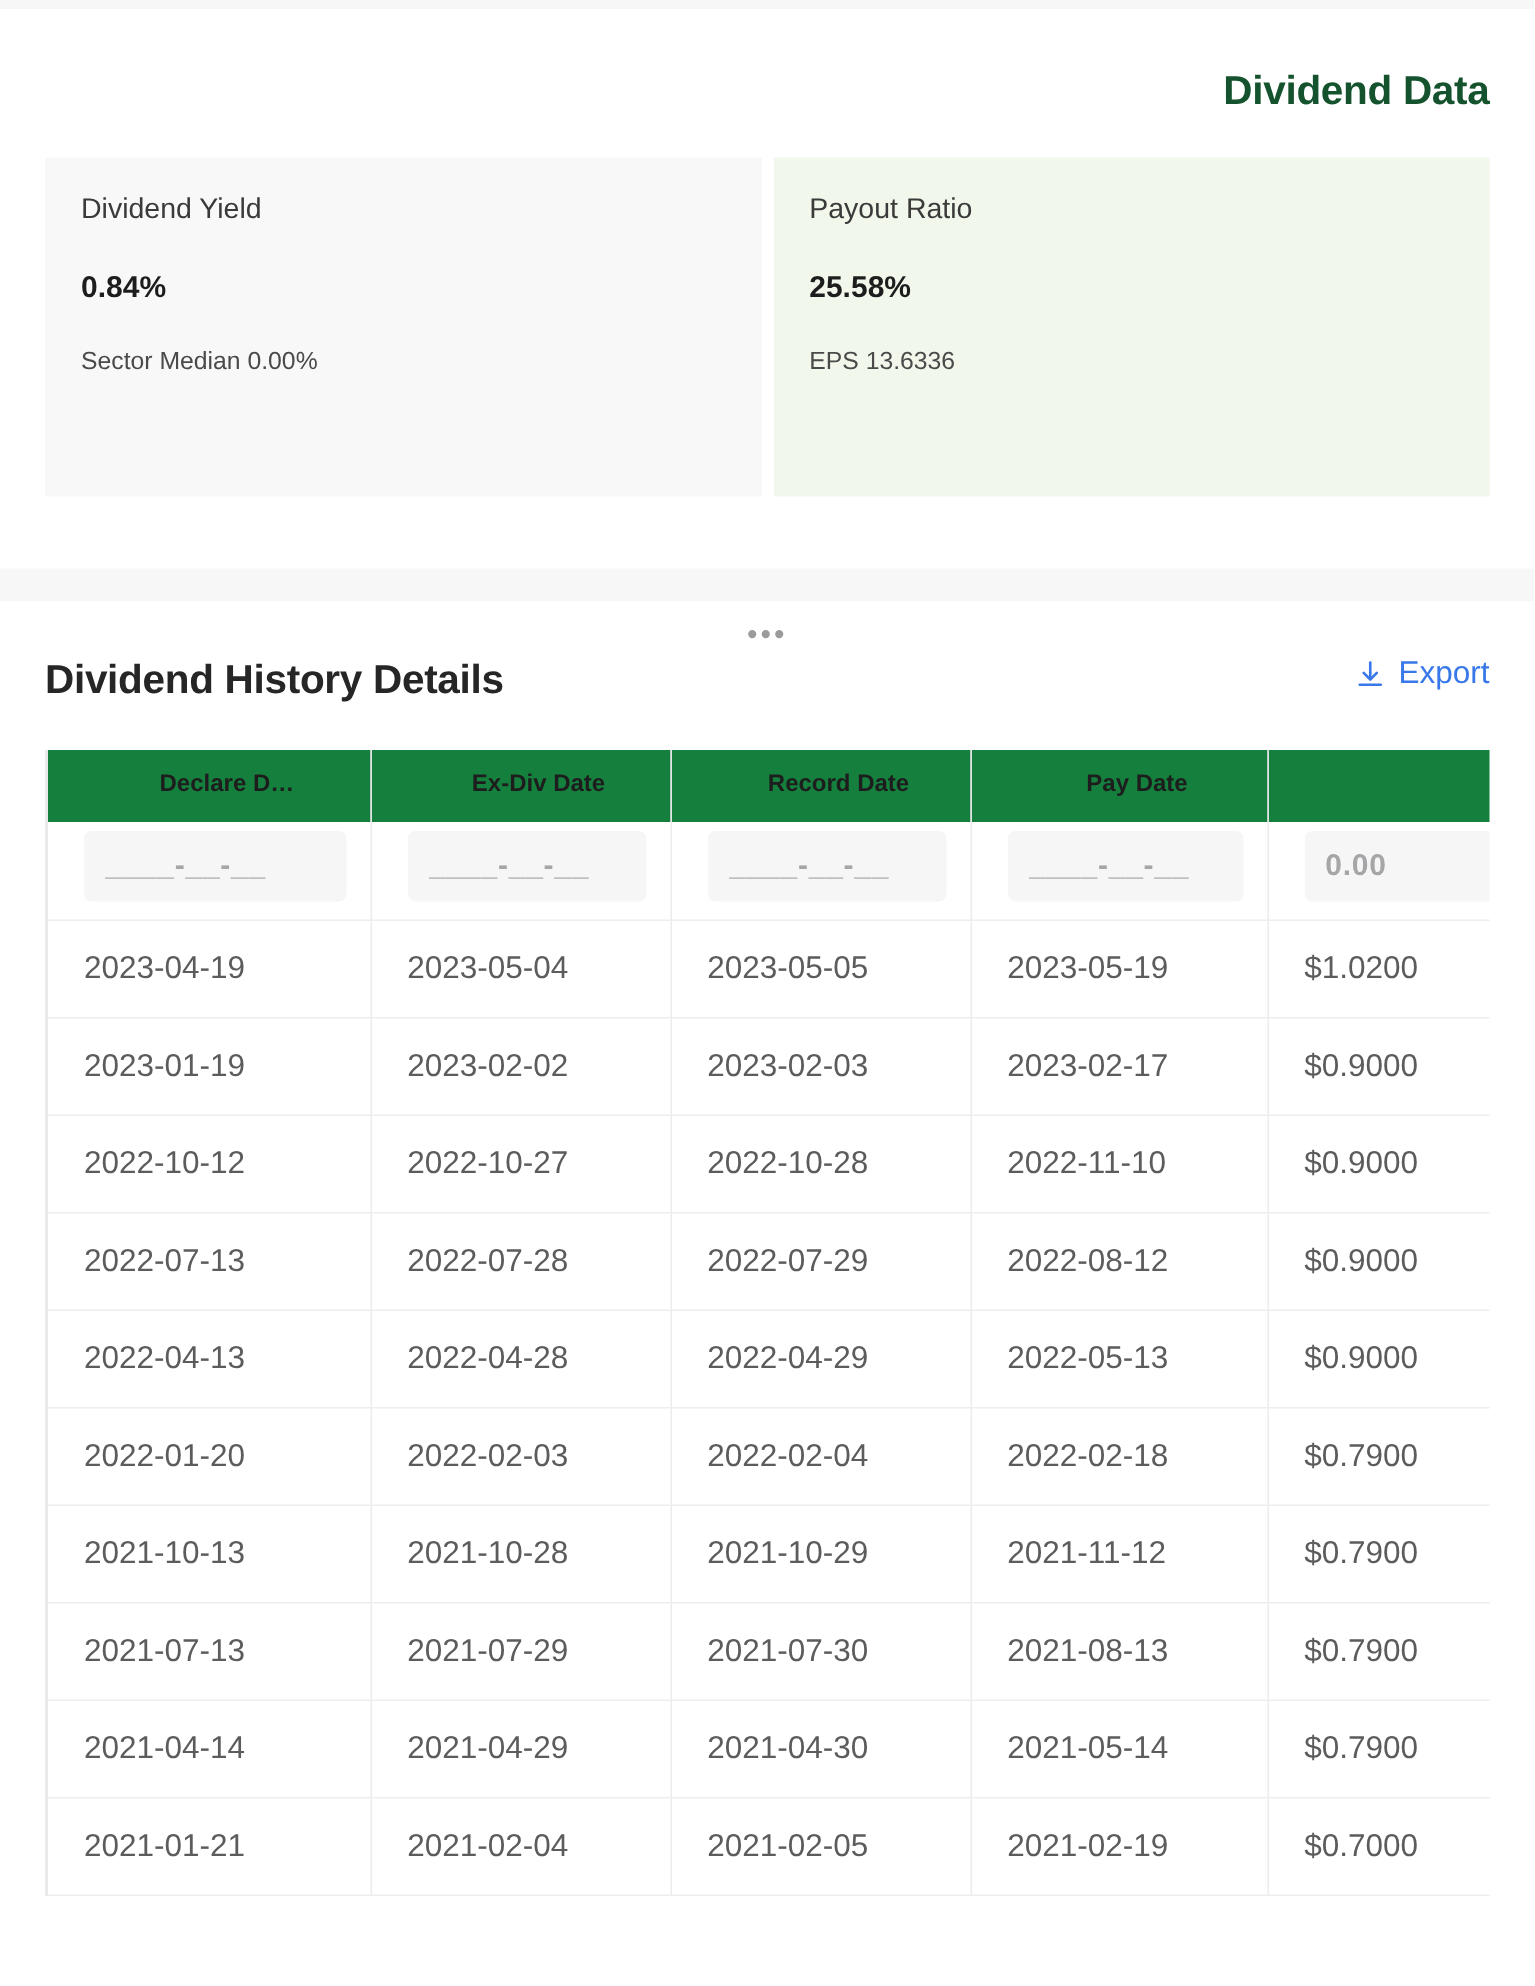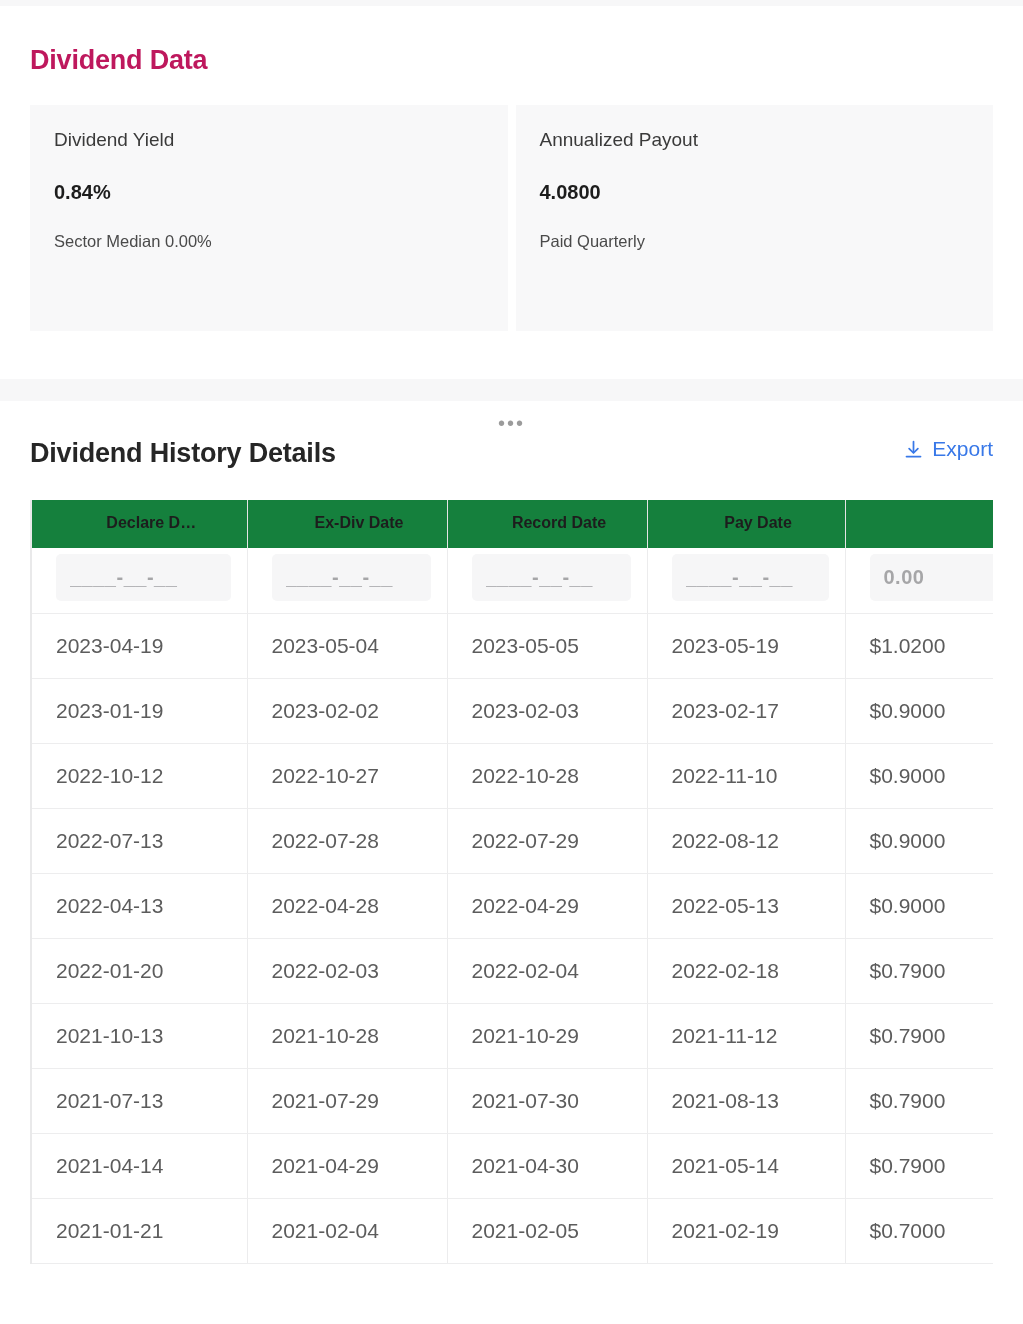--- a/index.html
+++ b/index.html
@@ -29,25 +29,26 @@
 
   
   .section-one {
     padding: 0 30px;
     background: #ffffff;
   }
 
   .section-title {
     font-size: 27px;
     font-weight: bold;
-    color: #be185d;
+    color: #14532d;
     letter-spacing: -0.2px;
     padding-top: 38px;
     padding-bottom: 0;
     line-height: 1.2;
+    text-align: right;
   }
 
   .stats-row {
     display: flex;
     gap: 8px;
     margin-top: 29px;
     align-items: flex-end;
   }
 
   .stat-card {
@@ -233,26 +234,26 @@
     <div class="section-title">Dividend Data</div>
 
     <div class="stats-row">
 
       <div class="stat-card">
         <div class="stat-label">Dividend Yield</div>
         <div class="stat-value">0.84%</div>
         <div class="stat-sub">Sector Median 0.00%</div>
       </div>
 
-      <div class="stat-card">
-        <div class="stat-label">Annualized Payout</div>
-        <div class="stat-value">4.0800</div>
-        <div class="stat-sub">Paid Quarterly</div>
+
+      <div class="stat-card highlight">
+        <div class="stat-label">Payout Ratio</div>
+        <div class="stat-value">25.58%</div>
+        <div class="stat-sub">EPS 13.6336</div>
       </div>
-
 
 
     </div>
   </div>
 
   <div class="panel-gap"></div>
 
   <div class="section-two">
 
     <div class="drag-dots">•••</div>

